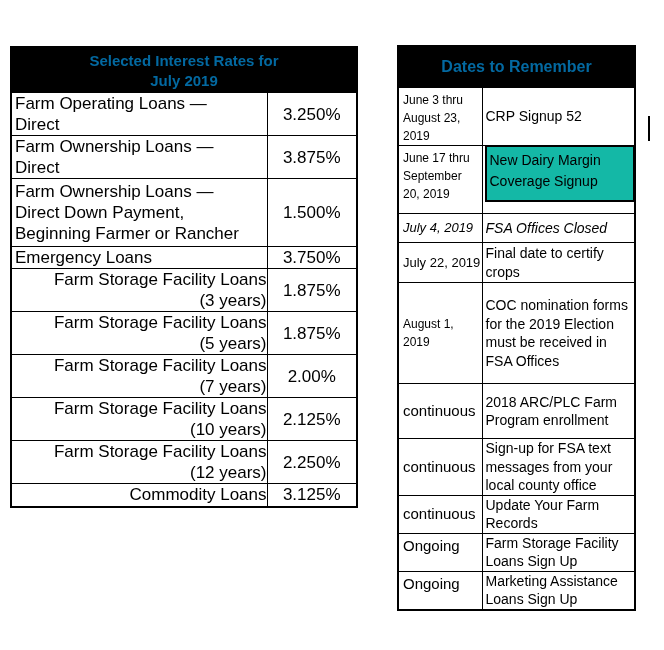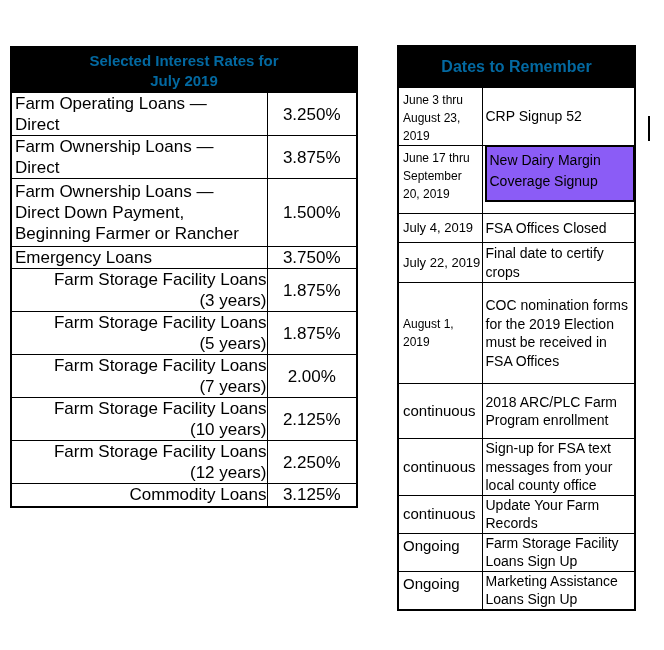--- a/index.html
+++ b/index.html
@@ -28,26 +28,26 @@
 
   
   .dates{left:397px;top:45px;width:237px;}
   .dates .c-date{width:84px;}
   .dates .c-event{width:153px;}
   .dates th{height:40px;font-size:16px;}
   .dates td.date{padding-left:4px;text-align:left;line-height:18px;}
   .dates td.event{padding-left:3px;padding-right:0;text-align:left;font-size:14px;line-height:18.5px;}
   .fs12{font-size:12px;} .fs13{font-size:13px;} .fs14{font-size:15px;} .fs15{font-size:15px;}
   .va-top{vertical-align:top;padding-top:3px;}
-  .rr1{height:58px;} .rr2{height:68px;} .rr3{height:29px;} .rr4{height:40px;}
+  .rr1{height:58px;} .rr2{height:68px;} .rr3{height:29px;font-style:italic;} .rr4{height:40px;}
   .rr5{height:101px;} .rr6{height:55px;} .rr7{height:54px;} .rr8{height:38px;}
   .rr9{height:35px;} .rr10{height:37px;}
   td.special{padding:0;vertical-align:top;}
   .special-box{
-    margin:-1px;border:2px solid #000;height:48px;background:#8b5cf6;
+    margin:-1px;border:2px solid #000;height:48px;background:#14b8a6;
     padding:3px 2px 2px 3px;font-size:14px;line-height:21px;
   }
 
   
   .cursor-artifact{position:absolute;left:648px;top:116px;width:2px;height:25px;background:#000;}
 </style>
 </head>
 <body>
 
 <table class="rates">

